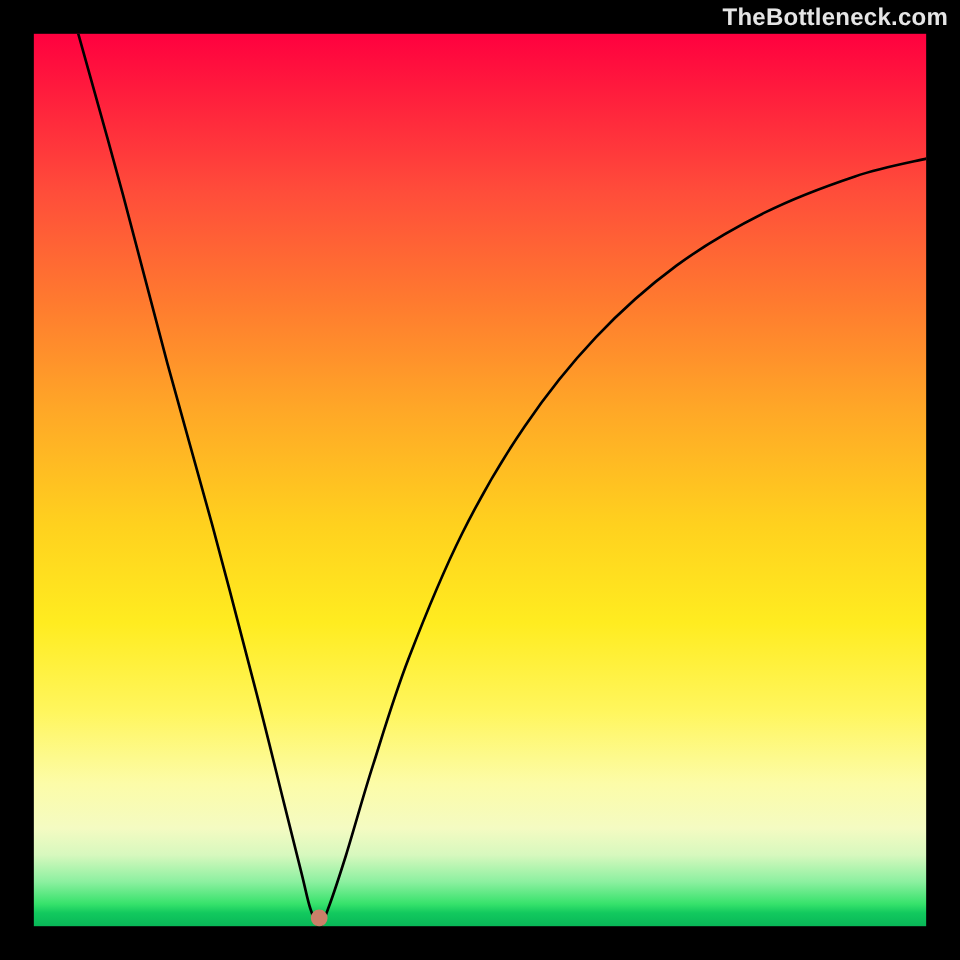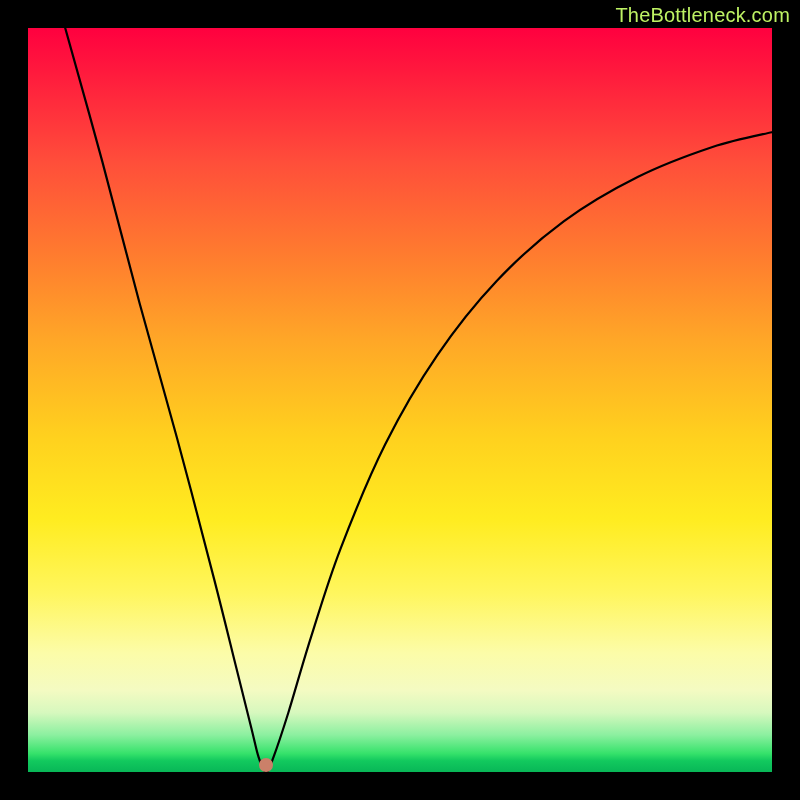--- a/index.html
+++ b/index.html
@@ -47,23 +47,23 @@
       #8cf0a0 95%,
       #36e26b 97.5%,
       #12c95e 98.5%,
       #08b757 100%
     );
   }
   .watermark {
     position: absolute;
     top: 4px;
     right: 10px;
-    color: #bef264;
+    color: #e5e5e5;
     font-size: 20px;
-    font-weight: 400;
+    font-weight: 700;
     letter-spacing: 0.2px;
     user-select: none;
   }
   svg.curve {
     position: absolute;
     inset: 0;
     width: 100%;
     height: 100%;
     display: block;
   }

